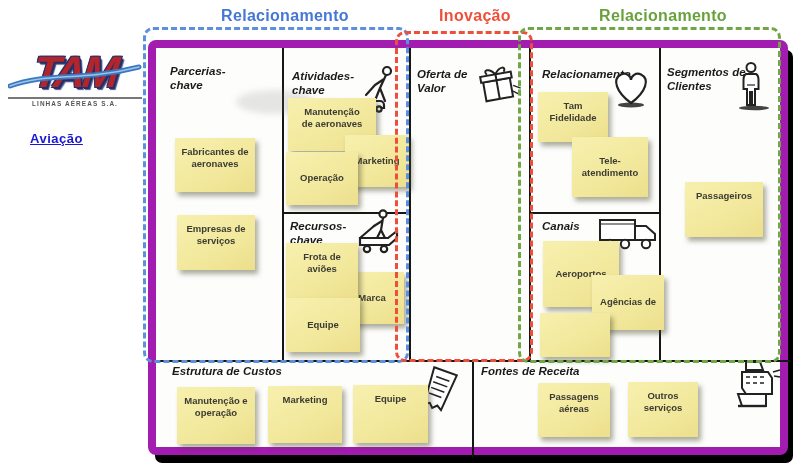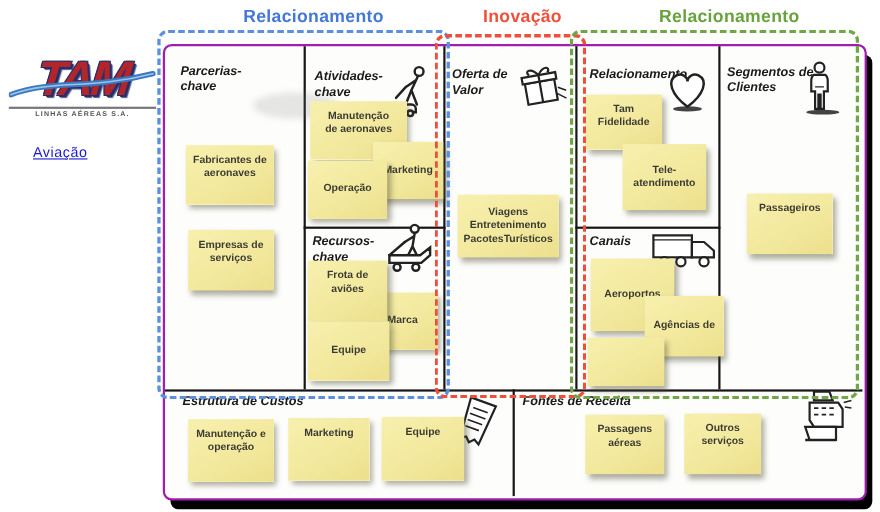--- a/index.html
+++ b/index.html
@@ -9,33 +9,33 @@
   
   .logo{position:absolute;left:8px;top:50px;width:134px;}
   .logo-word{position:relative;font-style:italic;font-weight:900;font-size:44px;line-height:1;
              letter-spacing:-3px;color:#b2252b;text-align:center;transform:skewX(-6deg);
              text-shadow:-1px -1px 0 #23306b,1px -1px 0 #23306b,-1px 1px 0 #23306b,
                          2px 2px 0 #23306b,3px 3px 1px rgba(35,48,107,.8);}
   .logo-swoosh{position:absolute;left:0;top:12px;width:134px;height:30px;pointer-events:none;}
   .logo-tagline{margin-top:3px;border-top:2px solid #777;padding-top:1px;
                 font-size:6.4px;letter-spacing:1.1px;color:#555;text-align:center;
                 font-weight:bold;filter:blur(.4px);}
-  .side-link{position:absolute;left:30px;top:131px;font-size:13px;font-weight:normal;
+  .side-link{position:absolute;left:30px;top:131px;font-size:13px;font-weight:bold;
              color:#1a18d0;text-decoration:underline;letter-spacing:.5px;filter:blur(.3px);}
 
   
   .legend-label{position:absolute;top:7px;font-size:16px;font-weight:bold;text-align:center;
                 filter:blur(.4px);letter-spacing:.3px;}
   .lg-infra{left:200px;width:170px;}
   .lg-inov{left:415px;width:120px;}
   .lg-relac{left:578px;width:170px;}
 
   
   .bmc{position:absolute;left:148px;top:40px;width:640px;height:415px;background:#fdfdfc;
-       border:2px solid #a21caf;border-radius:8px;box-sizing:border-box;
+       border:8px solid #a21caf;border-radius:8px;box-sizing:border-box;
        box-shadow:6px 9px 0 -1px #000;}
   .div{position:absolute;background:#161616;}
   .sec-title{position:absolute;font-size:11.5px;font-weight:bold;font-style:italic;
              color:#1a1a1a;line-height:1.18;white-space:pre-line;}
   .smudge{position:absolute;background:rgba(120,120,120,.18);border-radius:50%;filter:blur(3px);}
 
   
   .note{position:absolute;background:linear-gradient(150deg,#f7f0ae 0%,#f2e89c 60%,#ecdf8c 100%);
         box-shadow:3px 4px 5px rgba(70,70,40,.45);display:flex;justify-content:center;
         text-align:center;font-size:9.5px;font-weight:bold;color:#3c3b33;line-height:1.3;
@@ -181,23 +181,20 @@
     <div class="note top" style="left:132px;top:50px;width:88px;height:53px">Manutenção
 de aeronaves</div>
     <div class="note mid" style="left:189px;top:87px;width:64px;height:52px">Marketing</div>
     <div class="note mid" style="left:130px;top:104px;width:72px;height:53px">Operação</div>
 
     <div class="note mid" style="left:184px;top:224px;width:64px;height:52px">Marca</div>
     <div class="note top" style="left:130px;top:195px;width:72px;height:55px">Frota de
 aviões</div>
     <div class="note mid" style="left:130px;top:250px;width:74px;height:54px">Equipe</div>
 
-    <div class="note mid" style="left:266px;top:135px;width:92px;height:57px">Viagens
-Entretenimento
-PacotesTurísticos</div>
 
     <div class="note top" style="left:382px;top:44px;width:70px;height:50px">Tam
 Fidelidade</div>
     <div class="note mid" style="left:416px;top:89px;width:76px;height:60px">Tele-
 atendimento</div>
 
     <div class="note mid" style="left:387px;top:193px;width:76px;height:66px">Aeroportos</div>
     <div class="note mid" style="left:436px;top:227px;width:72px;height:55px">Agências de</div>
     <div class="note mid" style="left:384px;top:265px;width:70px;height:44px"></div>
 

